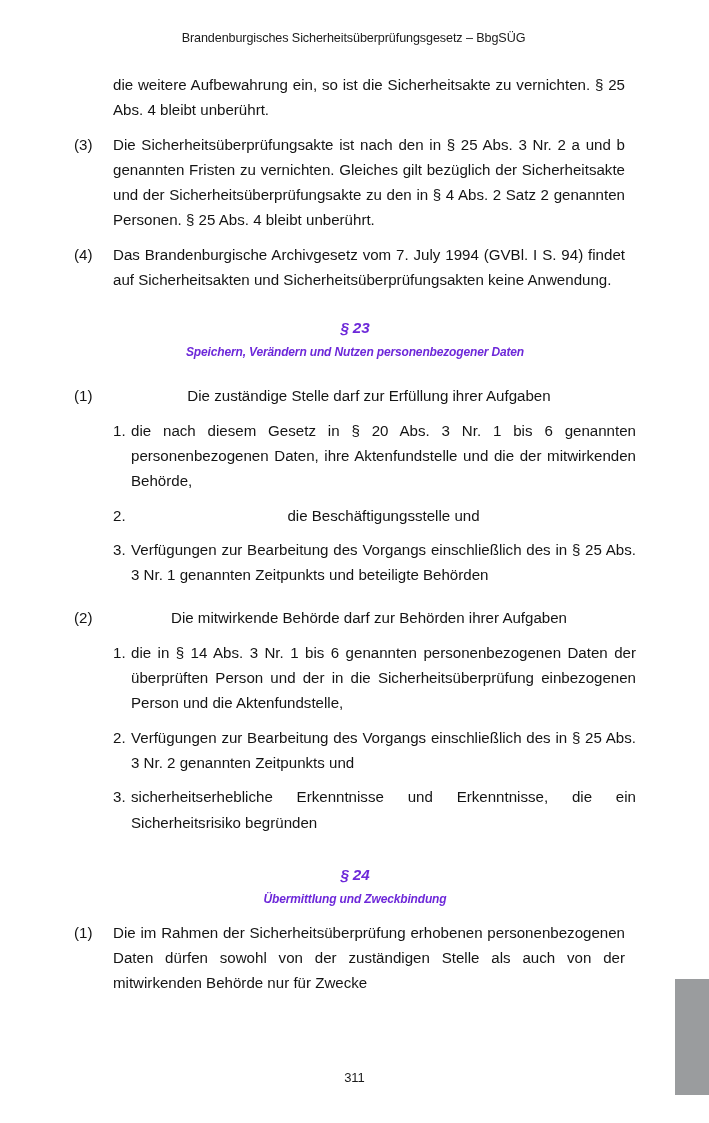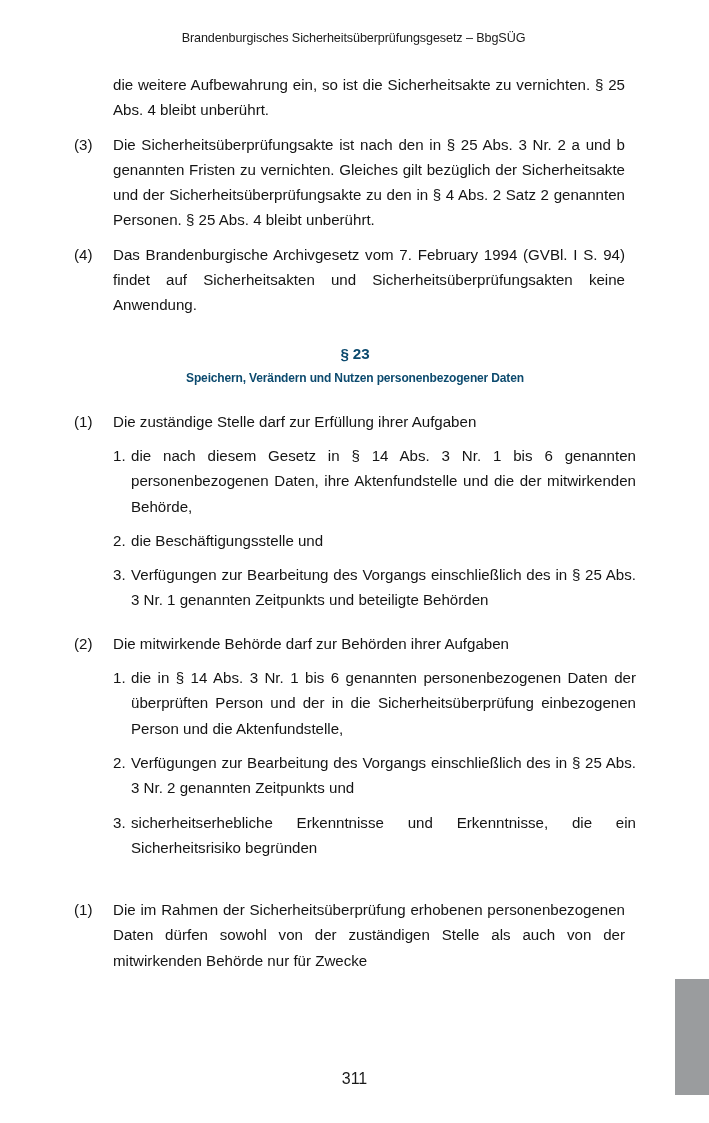--- a/index.html
+++ b/index.html
@@ -95,35 +95,36 @@
   .item > .marker {
     position: absolute;
     left: 0;
     top: 0;
     width: 16px;
     text-align: left;
     font-size: 15.1px;
     line-height: 25.3px;
   }
   .item-last-line-left {
-    text-align: left;
+    text-align: center;
   }
 
   
   .para > .txt,
   .item > .txt {
     display: block;
   }
 
   
   .section-head {
     text-align: center;
     font-weight: bold;
-    color: #0c4a6e;
+    color: #6d28d9;
     line-height: 24px;
+    font-style: italic;
   }
   .section-head .sec-num {
     display: block;
     font-size: 15.2px;
     letter-spacing: -0.1px;
   }
   .section-head .sec-title {
     display: block;
     font-size: 12px;
     letter-spacing: -0.15px;
@@ -133,21 +134,21 @@
   .gap-lg { height: 19px; }
   .gap-xl { height: 24px; }
 
   
   .folio {
     position: absolute;
     top: 1070px;
     left: 0;
     width: 709px;
     text-align: center;
-    font-size: 16px;
+    font-size: 13px;
     color: #1a1a1a;
   }
 
   
   .thumb-tab {
     position: absolute;
     right: 0;
     top: 979px;
     width: 34px;
     height: 116px;
@@ -171,21 +172,21 @@
 
     <div class="para para-numbered">
       <span class="marker">(3)</span>
       <span class="txt">Die Sicherheitsüberprüfungsakte ist nach den in § 25 Abs. 3 Nr. 2 a und b genannten Fristen zu vernichten. Gleiches gilt bezüglich der Sicherheitsakte und der Sicherheitsüberprüfungsakte zu den in § 4 Abs. 2 Satz 2 genannten Personen. § 25 Abs. 4 bleibt unberührt.</span>
     </div>
 
     <div class="gap-sm"></div>
 
     <div class="para para-numbered">
       <span class="marker">(4)</span>
-      <span class="txt">Das Brandenburgische Archivgesetz vom 7. February 1994 (GVBl. I S. 94) findet auf Sicherheitsakten und Sicherheitsüberprüfungsakten keine Anwendung.</span>
+      <span class="txt">Das Brandenburgische Archivgesetz vom 7. July 1994 (GVBl. I S. 94) findet auf Sicherheitsakten und Sicherheitsüberprüfungsakten keine Anwendung.</span>
     </div>
 
     <div class="gap-xl"></div>
 
     <div class="section-head">
       <span class="sec-num">§ 23</span>
       <span class="sec-title">Speichern, Verändern und Nutzen personenbezogener Daten</span>
     </div>
 
     <div class="gap-lg"></div>
@@ -193,21 +194,21 @@
     <div class="para para-numbered">
       <span class="marker">(1)</span>
       <span class="txt item-last-line-left">Die zuständige Stelle darf zur Erfüllung ihrer Aufgaben</span>
     </div>
 
     <div class="gap-sm"></div>
 
     <div class="list">
       <div class="item">
         <span class="marker">1.</span>
-        <span class="txt">die nach diesem Gesetz in § 14 Abs. 3 Nr. 1 bis 6 genannten personenbezogenen Daten, ihre Aktenfundstelle und die der mitwirkenden Behörde,</span>
+        <span class="txt">die nach diesem Gesetz in § 20 Abs. 3 Nr. 1 bis 6 genannten personenbezogenen Daten, ihre Aktenfundstelle und die der mitwirkenden Behörde,</span>
       </div>
       <div class="gap-sm"></div>
       <div class="item">
         <span class="marker">2.</span>
         <span class="txt item-last-line-left">die Beschäftigungsstelle und</span>
       </div>
       <div class="gap-sm"></div>
       <div class="item">
         <span class="marker">3.</span>
         <span class="txt">Verfügungen zur Bearbeitung des Vorgangs einschließlich des in § 25 Abs. 3 Nr. 1 genannten Zeitpunkts und beteiligte Behörden</span>
@@ -241,20 +242,24 @@
         <span class="marker">3.</span>
         <span class="txt">sicherheitserhebliche Erkenntnisse und Erkenntnisse, die ein Sicherheitsrisiko begründen</span>
       </div>
     </div>
 
     <div class="gap-sm"></div>
 
 
     <div class="gap-lg"></div>
 
+    <div class="section-head">
+      <span class="sec-num">§ 24</span>
+      <span class="sec-title">Übermittlung und Zweckbindung</span>
+    </div>
 
     <div class="gap-sm"></div>
 
     <div class="para para-numbered">
       <span class="marker">(1)</span>
       <span class="txt">Die im Rahmen der Sicherheitsüberprüfung erhobenen personenbezogenen Daten dürfen sowohl von der zuständigen Stelle als auch von der mitwirkenden Behörde nur für Zwecke</span>
     </div>
 
   </div>
 

